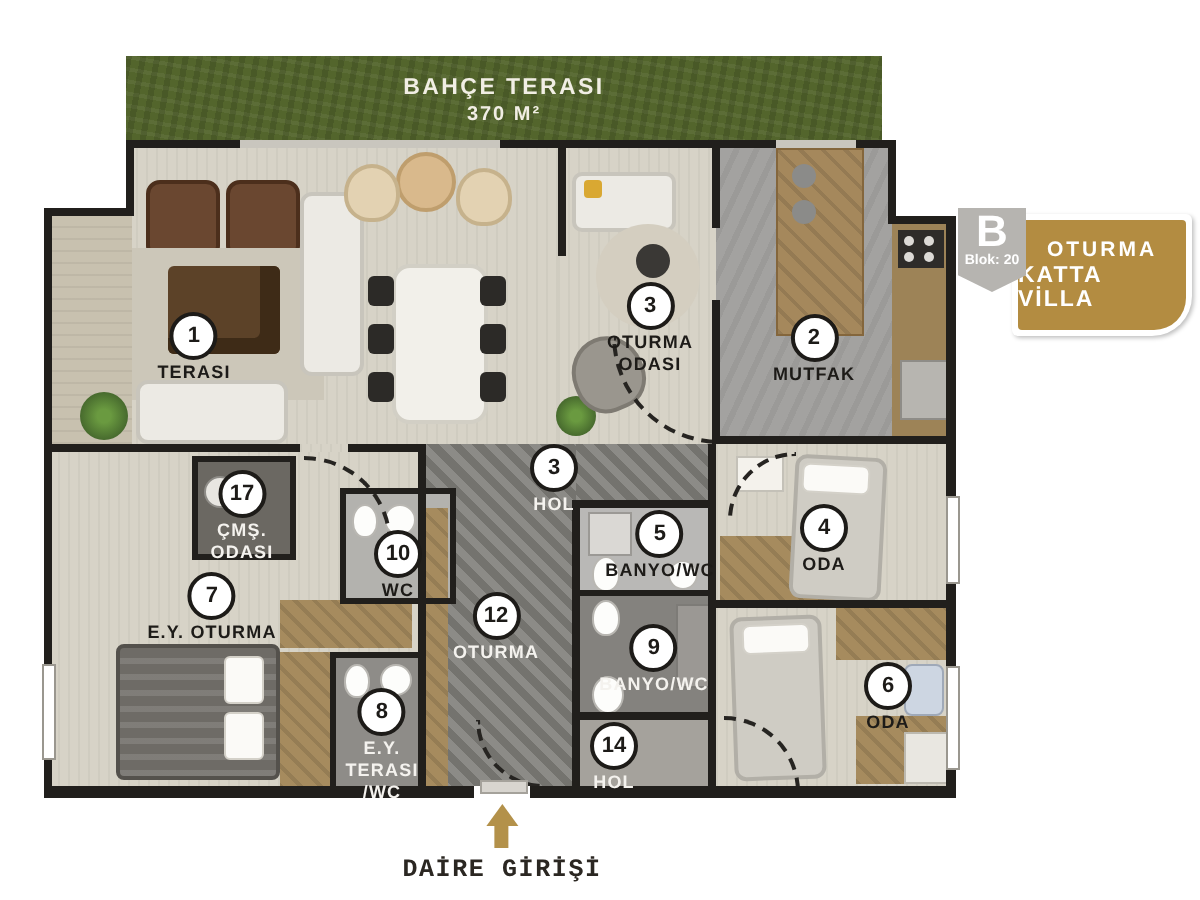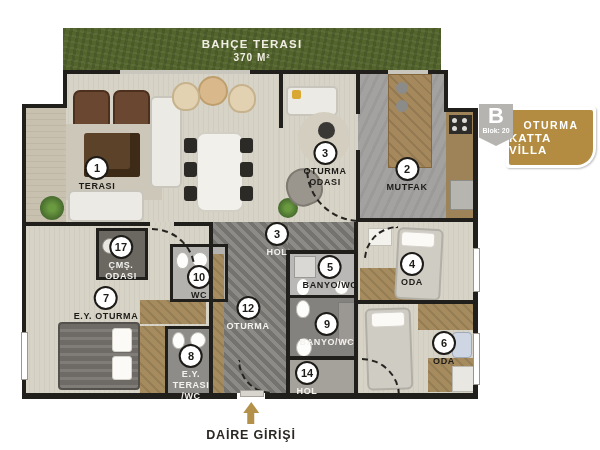--- a/index.html
+++ b/index.html
@@ -36,21 +36,21 @@
   .badge-gold{position:absolute;left:30px;top:6px;width:84px;height:55px;background:#b38c41;
               border-radius:2px 2px 16px 2px;display:flex;flex-direction:column;align-items:center;
               justify-content:center;color:#ffffff;}
   .badge-gold .t1{font-size:20px;font-weight:bold;letter-spacing:1px;line-height:1;}
   .badge-gold .t2{font-size:10.5px;font-weight:bold;letter-spacing:1.5px;margin-top:2px;line-height:1.1;}
   .badge-gold .t3{font-size:11.5px;font-weight:bold;letter-spacing:1px;line-height:1.1;}
   .badge-block{position:absolute;left:0;top:0;width:34px;height:42px;background:#b6b4b0;color:#ffffff;
                text-align:center;clip-path:polygon(0 0,100% 0,100% 80%,50% 100%,0 80%);}
   .badge-block .b1{font-size:22px;font-weight:bold;line-height:24px;display:block;}
   .badge-block .b2{font-size:7px;font-weight:bold;display:block;margin-top:-1px;}
-  #entrance{position:absolute;left:251px;top:402px;z-index:25;transform:translateX(-50%);text-align:center;}
+  #entrance{position:absolute;left:251px;top:402px;z-index:25;transform:translateX(-50%);text-align:center;font-family:Liberation Mono, monospace;}
   .arrow-head{width:0;height:0;border-left:8px solid transparent;border-right:8px solid transparent;
               border-bottom:11px solid #b3914a;margin:0 auto;}
   .arrow-stem{width:7px;height:11px;background:#b3914a;margin:0 auto;}
   .entrance-label{font-size:12.5px;font-weight:bold;letter-spacing:.8px;color:#2b2722;margin-top:4px;white-space:nowrap;}
 </style>
 </head>
 <body>
 
 <div id="stage">
 

